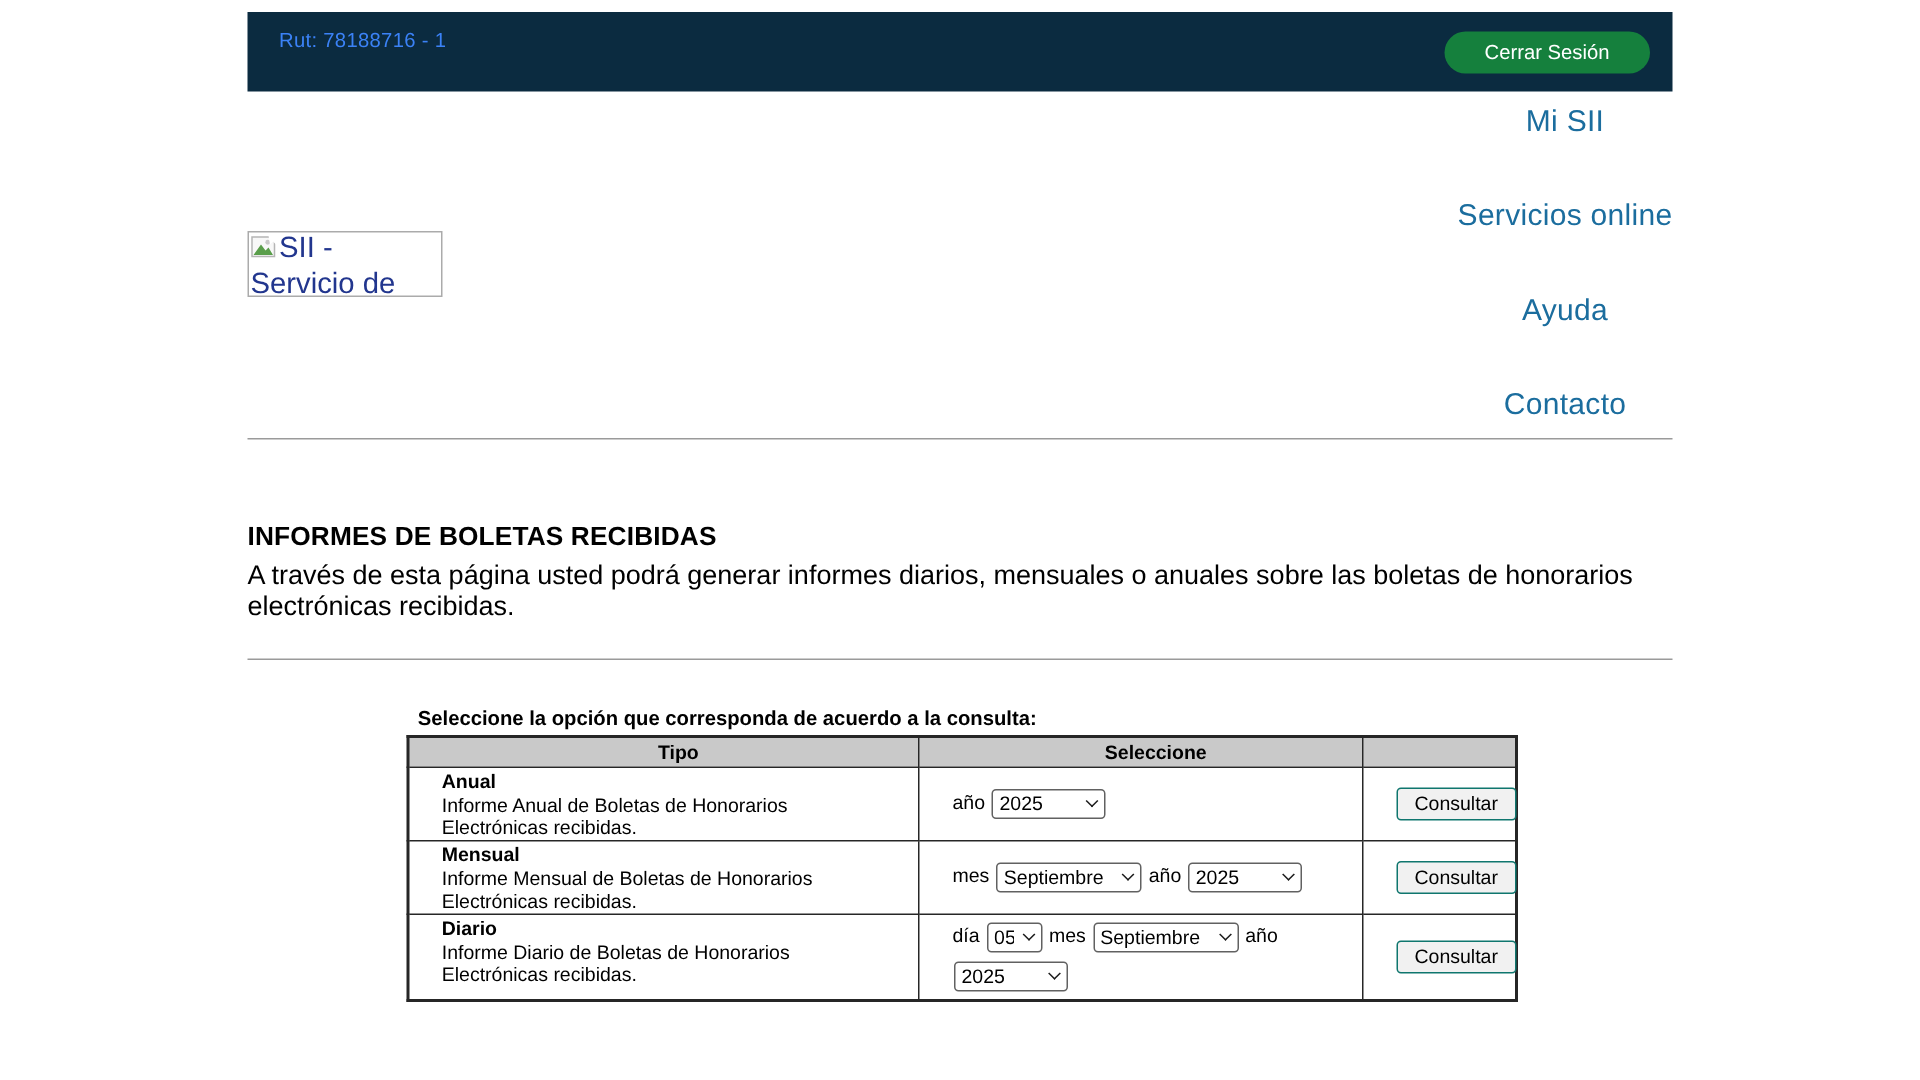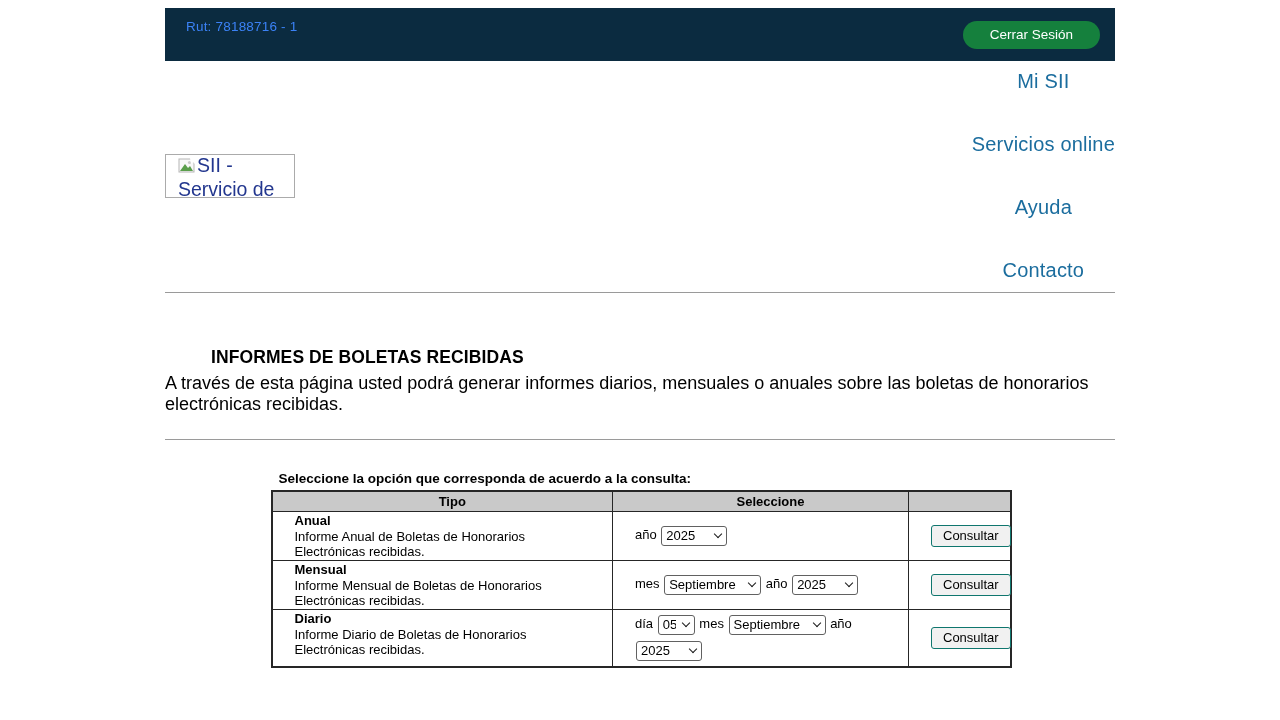--- a/index.html
+++ b/index.html
@@ -36,39 +36,39 @@
   .header {
     display: flex; align-items: center; justify-content: space-between;
     margin-top: 9px;
   }
   .logo-box {
     width: 130px; height: 44px;
     border: 1px solid #ababab;
     overflow: hidden;
     color: #22368e;
     font-size: 19.5px; line-height: 21.5px;
-    padding-left: 12px;
+    padding-left: 1px;
     cursor: pointer;
   }
   .broken-img-icon { display: inline-block; vertical-align: -2px; margin-right: 1px; }
   .nav { display: flex; gap: 40px; align-items: center; flex-direction: column; }
   .nav a {
     color: #1b6d9e; text-decoration: none;
     font-size: 20px; letter-spacing: 0.2px;
     cursor: pointer;
   }
   hr.rule {
     border: none; border-top: 1px solid #9a9a9a;
     margin-top: 10px;
   }
 
   
   .main-title {
     margin-top: 54px;
-    font-size: 17.5px; font-weight: bold; letter-spacing: 0.1px; margin-left: 46px;
+    font-size: 17.5px; font-weight: bold; letter-spacing: 0.1px;
   }
   .main-intro {
     margin-top: 5px;
     font-size: 18px;
   }
   hr.rule2 {
     border: none; border-top: 1px solid #9a9a9a;
     margin-top: 24px;
   }
 
@@ -107,21 +107,21 @@
   .selwrap { position: relative; display: inline-block; margin: 1px 1px; vertical-align: middle; }
   select.sel {
     -webkit-appearance: none; appearance: none;
     font-family: "Liberation Sans", sans-serif;
     font-size: 13px;
     height: 20px;
     border: 1px solid #616161; border-radius: 3px;
     background: #fff; color: #000;
     padding: 0 18px 1px 4px;
   }
-  .sel-year { width: 66px; }
+  .sel-year { width: 76px; }
   .sel-month { width: 97px; }
   .sel-day { width: 37px; }
   .caret {
     position: absolute; right: 6px; top: 7px;
     width: 6px; height: 6px;
     border-right: 1.7px solid #1a1a1a;
     border-bottom: 1.7px solid #1a1a1a;
     transform: rotate(45deg);
     pointer-events: none;
   }

